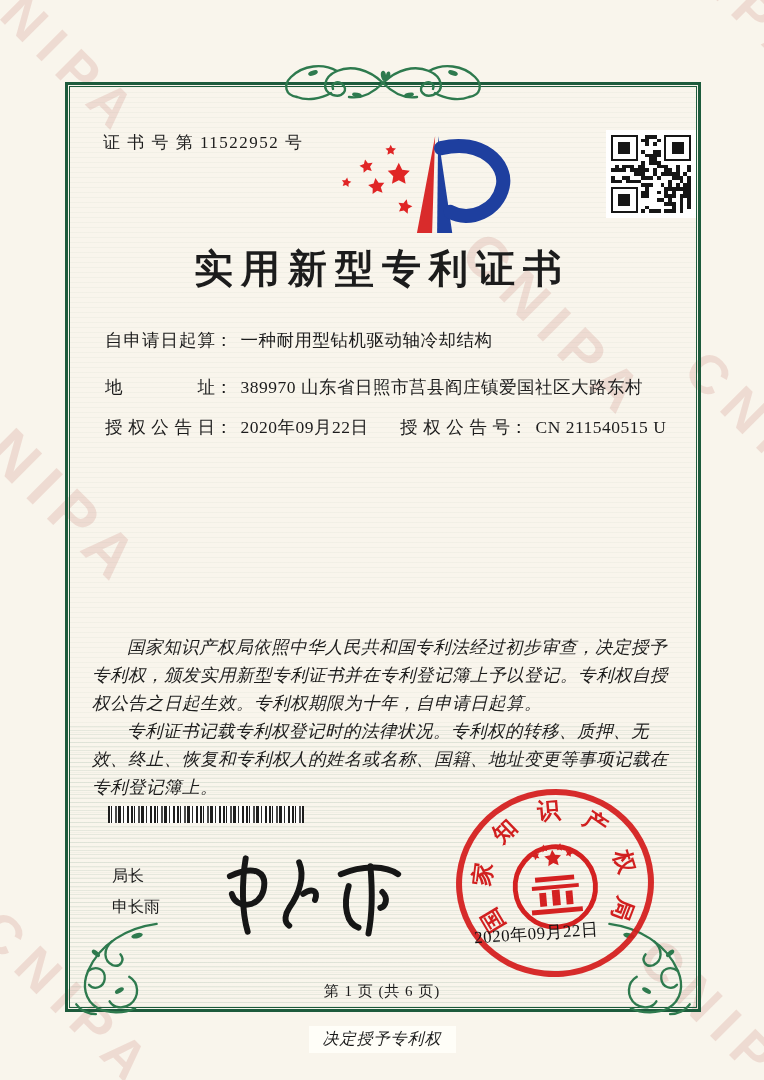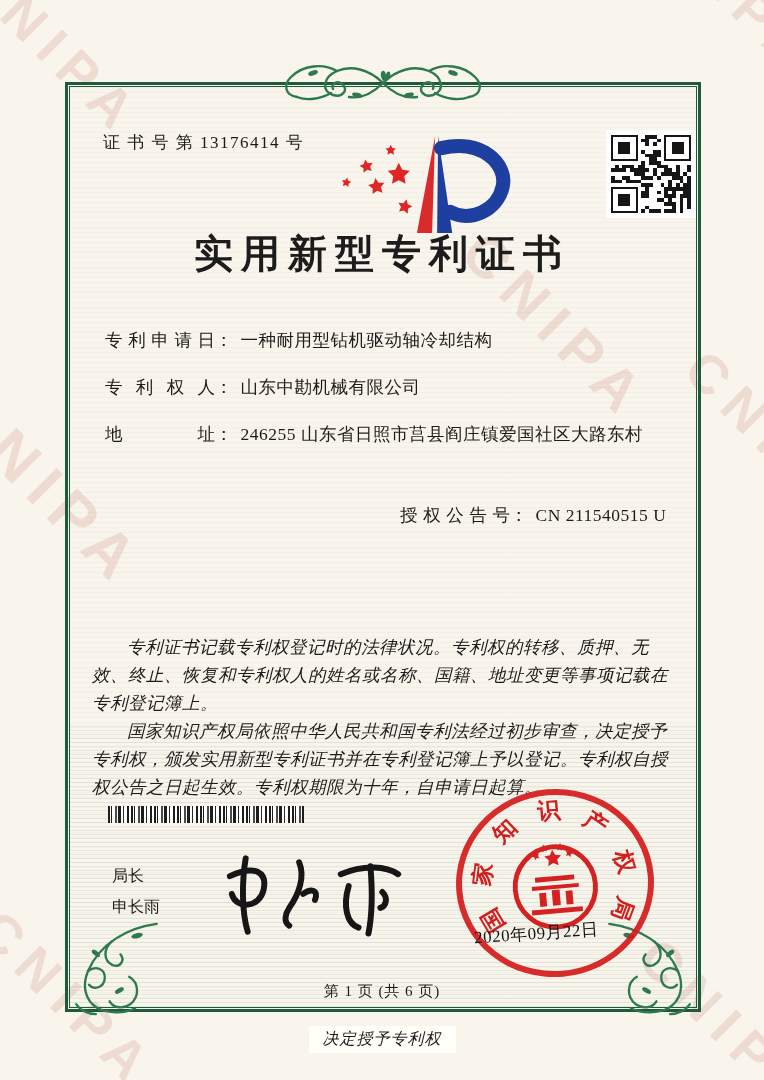--- a/index.html
+++ b/index.html
@@ -38,30 +38,30 @@
   .cert-no{position:absolute;left:103px;top:131px;font-size:17px;letter-spacing:1.5px;z-index:3;}
   .logo{position:absolute;left:328px;top:124px;width:192px;height:116px;z-index:3;}
   .qr{position:absolute;left:606px;top:130px;width:90px;height:88px;background:#fff;
     padding:5px;box-sizing:border-box;z-index:3;}
   .qr-grid{display:grid;width:100%;height:100%;
     grid-template-columns:repeat(21,1fr);grid-template-rows:repeat(21,1fr);}
   .qr-grid .m{background:#161616;}
   .qr-grid .finder{border:2px solid #161616;display:grid;place-items:center;box-sizing:border-box;}
   .qr-grid .finder::after{content:"";width:52%;height:52%;background:#161616;}
   .f-tl{grid-area:1/1/8/8;} .f-tr{grid-area:1/15/8/22;} .f-bl{grid-area:15/1/22/8;}
-  .title{position:absolute;left:0;right:0;top:227px;text-align:center;z-index:3;
+  .title{position:absolute;left:0;right:0;top:242px;text-align:center;z-index:3;
     font-size:39px;font-weight:700;letter-spacing:8px;}
   
   .fields{position:absolute;left:105px;top:328px;width:566px;font-size:17.5px;z-index:3;}
   .frow{height:47px;position:relative;}
   .frow.grant{margin-top:-7px;height:auto;}
   .flabel{display:inline-block;width:110px;text-align:justify;text-align-last:justify;vertical-align:top;}
   .fcolon{display:inline-block;margin-right:8px;}
   .fvalue{letter-spacing:.5px;font-family:Liberation Serif, serif;}
-  .grant-second{position:absolute;left:295px;top:0;white-space:nowrap;margin-top:41px;}
+  .grant-second{position:absolute;left:295px;top:0;white-space:nowrap;}
   
   .body-text{position:absolute;left:92px;top:633px;width:584px;z-index:3;
     font-size:17.5px;line-height:28px;font-style:italic;letter-spacing:.5px;}
   .body-text p{margin:0;text-indent:2em;}
   
   .barcode{position:absolute;left:108px;top:806px;width:196px;height:17px;z-index:3;
     background:repeating-linear-gradient(90deg,
       #1d1d1d 0 2px,#fdfdfd 2px 3px,#1d1d1d 3px 4px,#fdfdfd 4px 7px,
       #4a4a4a 7px 9px,#fdfdfd 9px 10px,#1d1d1d 10px 13px,#fdfdfd 13px 15px,
       #2a2a2a 15px 16px,#fdfdfd 16px 19px,#1d1d1d 19px 21px,#fdfdfd 21px 23px);}
@@ -160,21 +160,21 @@
       <path d="M8 86 C12 92 20 96 28 96"></path>
     </g>
     <g fill="#2e7a4e">
       <ellipse cx="70" cy="16" rx="6" ry="2.6" transform="rotate(-14 70 16)"></ellipse>
       <ellipse cx="28" cy="34" rx="5" ry="2.4" transform="rotate(40 28 34)"></ellipse>
       <ellipse cx="52" cy="72" rx="5" ry="2.4" transform="rotate(-30 52 72)"></ellipse>
     </g>
   </svg>
 </div>
 
-<div class="cert-no">证 书 号 第 13176414 号</div>
+<div class="cert-no">证 书 号 第 11522952 号</div>
 
 <div class="logo">
   <svg viewBox="0 0 190 115" width="100%" height="100%">
     <g fill="#e02525">
       <use href="#star5" transform="translate(62,26) scale(0.55)"></use>
       <use href="#star5" transform="translate(38,42) scale(0.7) rotate(-12)"></use>
       <use href="#star5" transform="translate(18,58) scale(0.5) rotate(10)"></use>
       <use href="#star5" transform="translate(48,62) scale(0.85) rotate(-8)"></use>
       <use href="#star5" transform="translate(70,50) scale(1.15)"></use>
       <use href="#star5" transform="translate(76,82) scale(0.75) rotate(14)"></use>
@@ -320,38 +320,38 @@
       <div class="m" style="grid-area: 21 / 16;"></div>
       <div class="m" style="grid-area: 21 / 17;"></div>
       <div class="m" style="grid-area: 21 / 19;"></div>
     </div>
 </div>
 
 <div class="title">实用新型专利证书</div>
 
 <div class="fields">
   <div class="frow">
-    <span class="flabel">专利申请日</span><span class="fcolon">：</span><span class="fvalue">一种耐用型钻机驱动轴冷却结构</span>
+    <span class="flabel">自申请日起算</span><span class="fcolon">：</span><span class="fvalue">一种耐用型钻机驱动轴冷却结构</span>
   </div>
   <div class="frow">
-    <span class="flabel">专利权人</span><span class="fcolon">：</span><span class="fvalue">山东中勘机械有限公司</span>
-  </div>
-  <div class="frow">
-    <span class="flabel">地址</span><span class="fcolon">：</span><span class="fvalue">246255  山东省日照市莒县阎庄镇爱国社区大路东村</span>
+    <span class="flabel">地址</span><span class="fcolon">：</span><span class="fvalue">389970  山东省日照市莒县阎庄镇爱国社区大路东村</span>
   </div>
   <div class="frow grant">
+    <span>
+      <span class="flabel">授权公告日</span><span class="fcolon">：</span><span class="fvalue">2020年09月22日</span>
+    </span>
     <span class="grant-second">
       <span class="flabel">授权公告号</span><span class="fcolon">：</span><span class="fvalue">CN 211540515 U</span>
     </span>
   </div>
 </div>
 
 <div class="body-text">
+  <p>国家知识产权局依照中华人民共和国专利法经过初步审查，决定授予专利权，颁发实用新型专利证书并在专利登记簿上予以登记。专利权自授权公告之日起生效。专利权期限为十年，自申请日起算。</p>
   <p>专利证书记载专利权登记时的法律状况。专利权的转移、质押、无效、终止、恢复和专利权人的姓名或名称、国籍、地址变更等事项记载在专利登记簿上。</p>
-  <p>国家知识产权局依照中华人民共和国专利法经过初步审查，决定授予专利权，颁发实用新型专利证书并在专利登记簿上予以登记。专利权自授权公告之日起生效。专利权期限为十年，自申请日起算。</p>
 </div>
 
 <div class="barcode"></div>
 <div class="signer-title">局长</div>
 <div class="signer-name">申长雨</div>
 
 <div class="signature">
   <svg viewBox="0 0 200 100" width="100%" height="100%">
     <g fill="none" stroke="#161616" stroke-width="6" stroke-linecap="round">
       <path d="M30 16 C26 40 26 70 32 90"></path>

